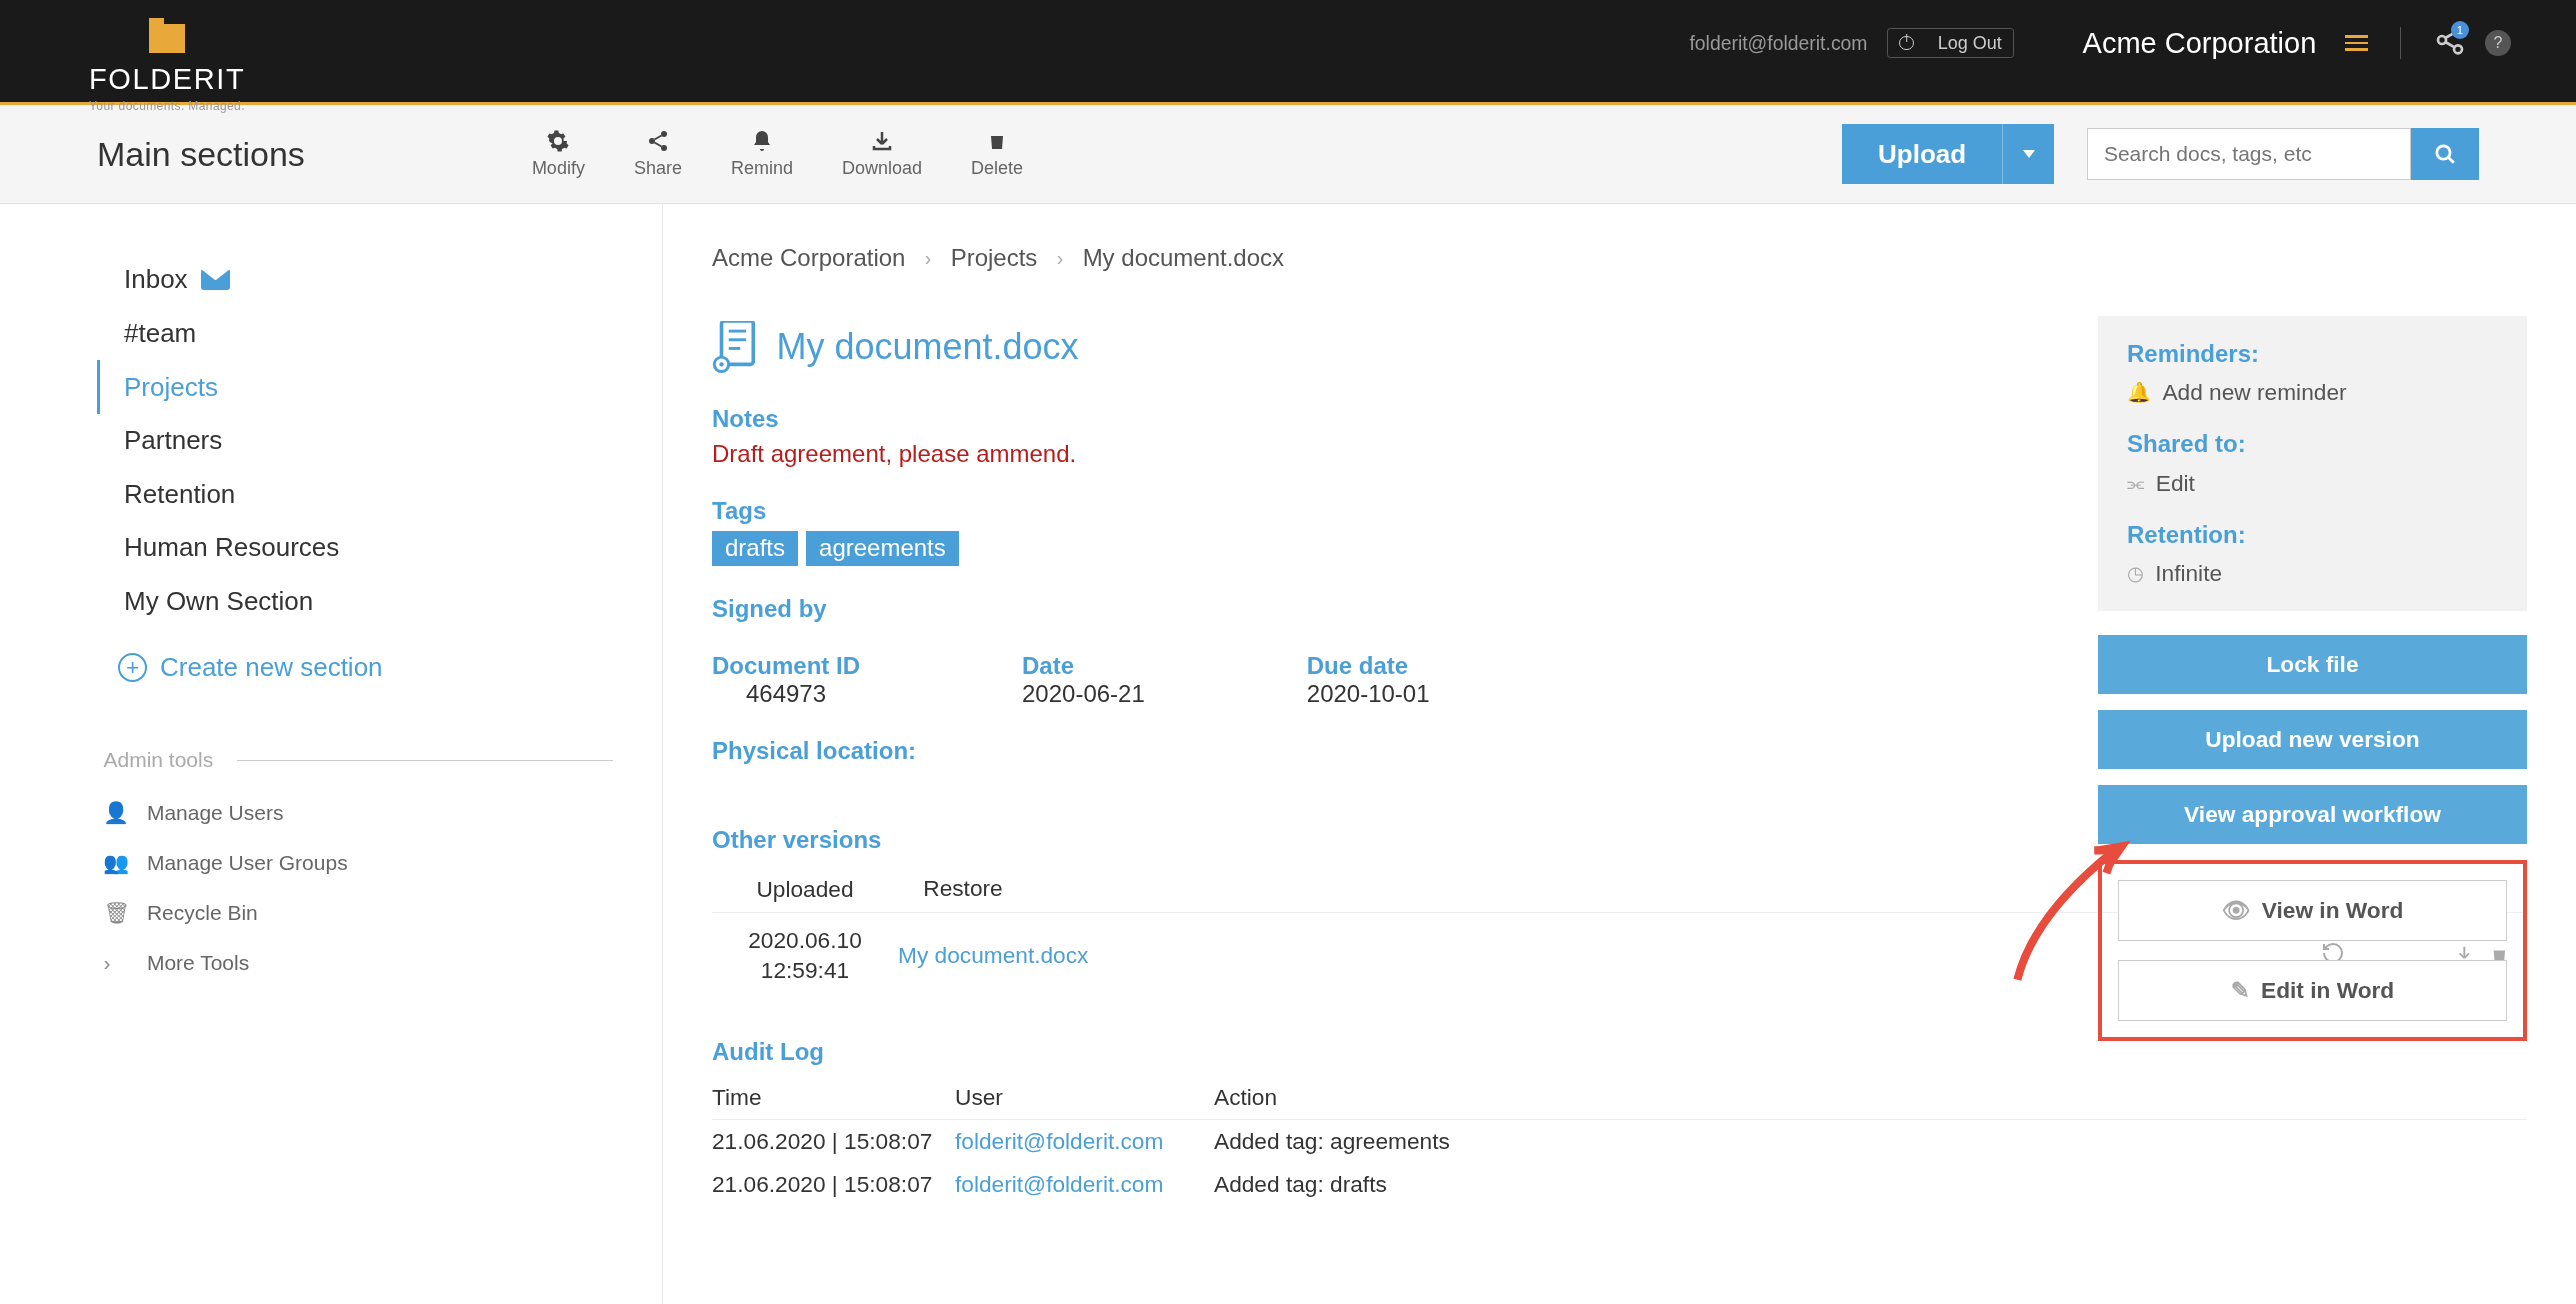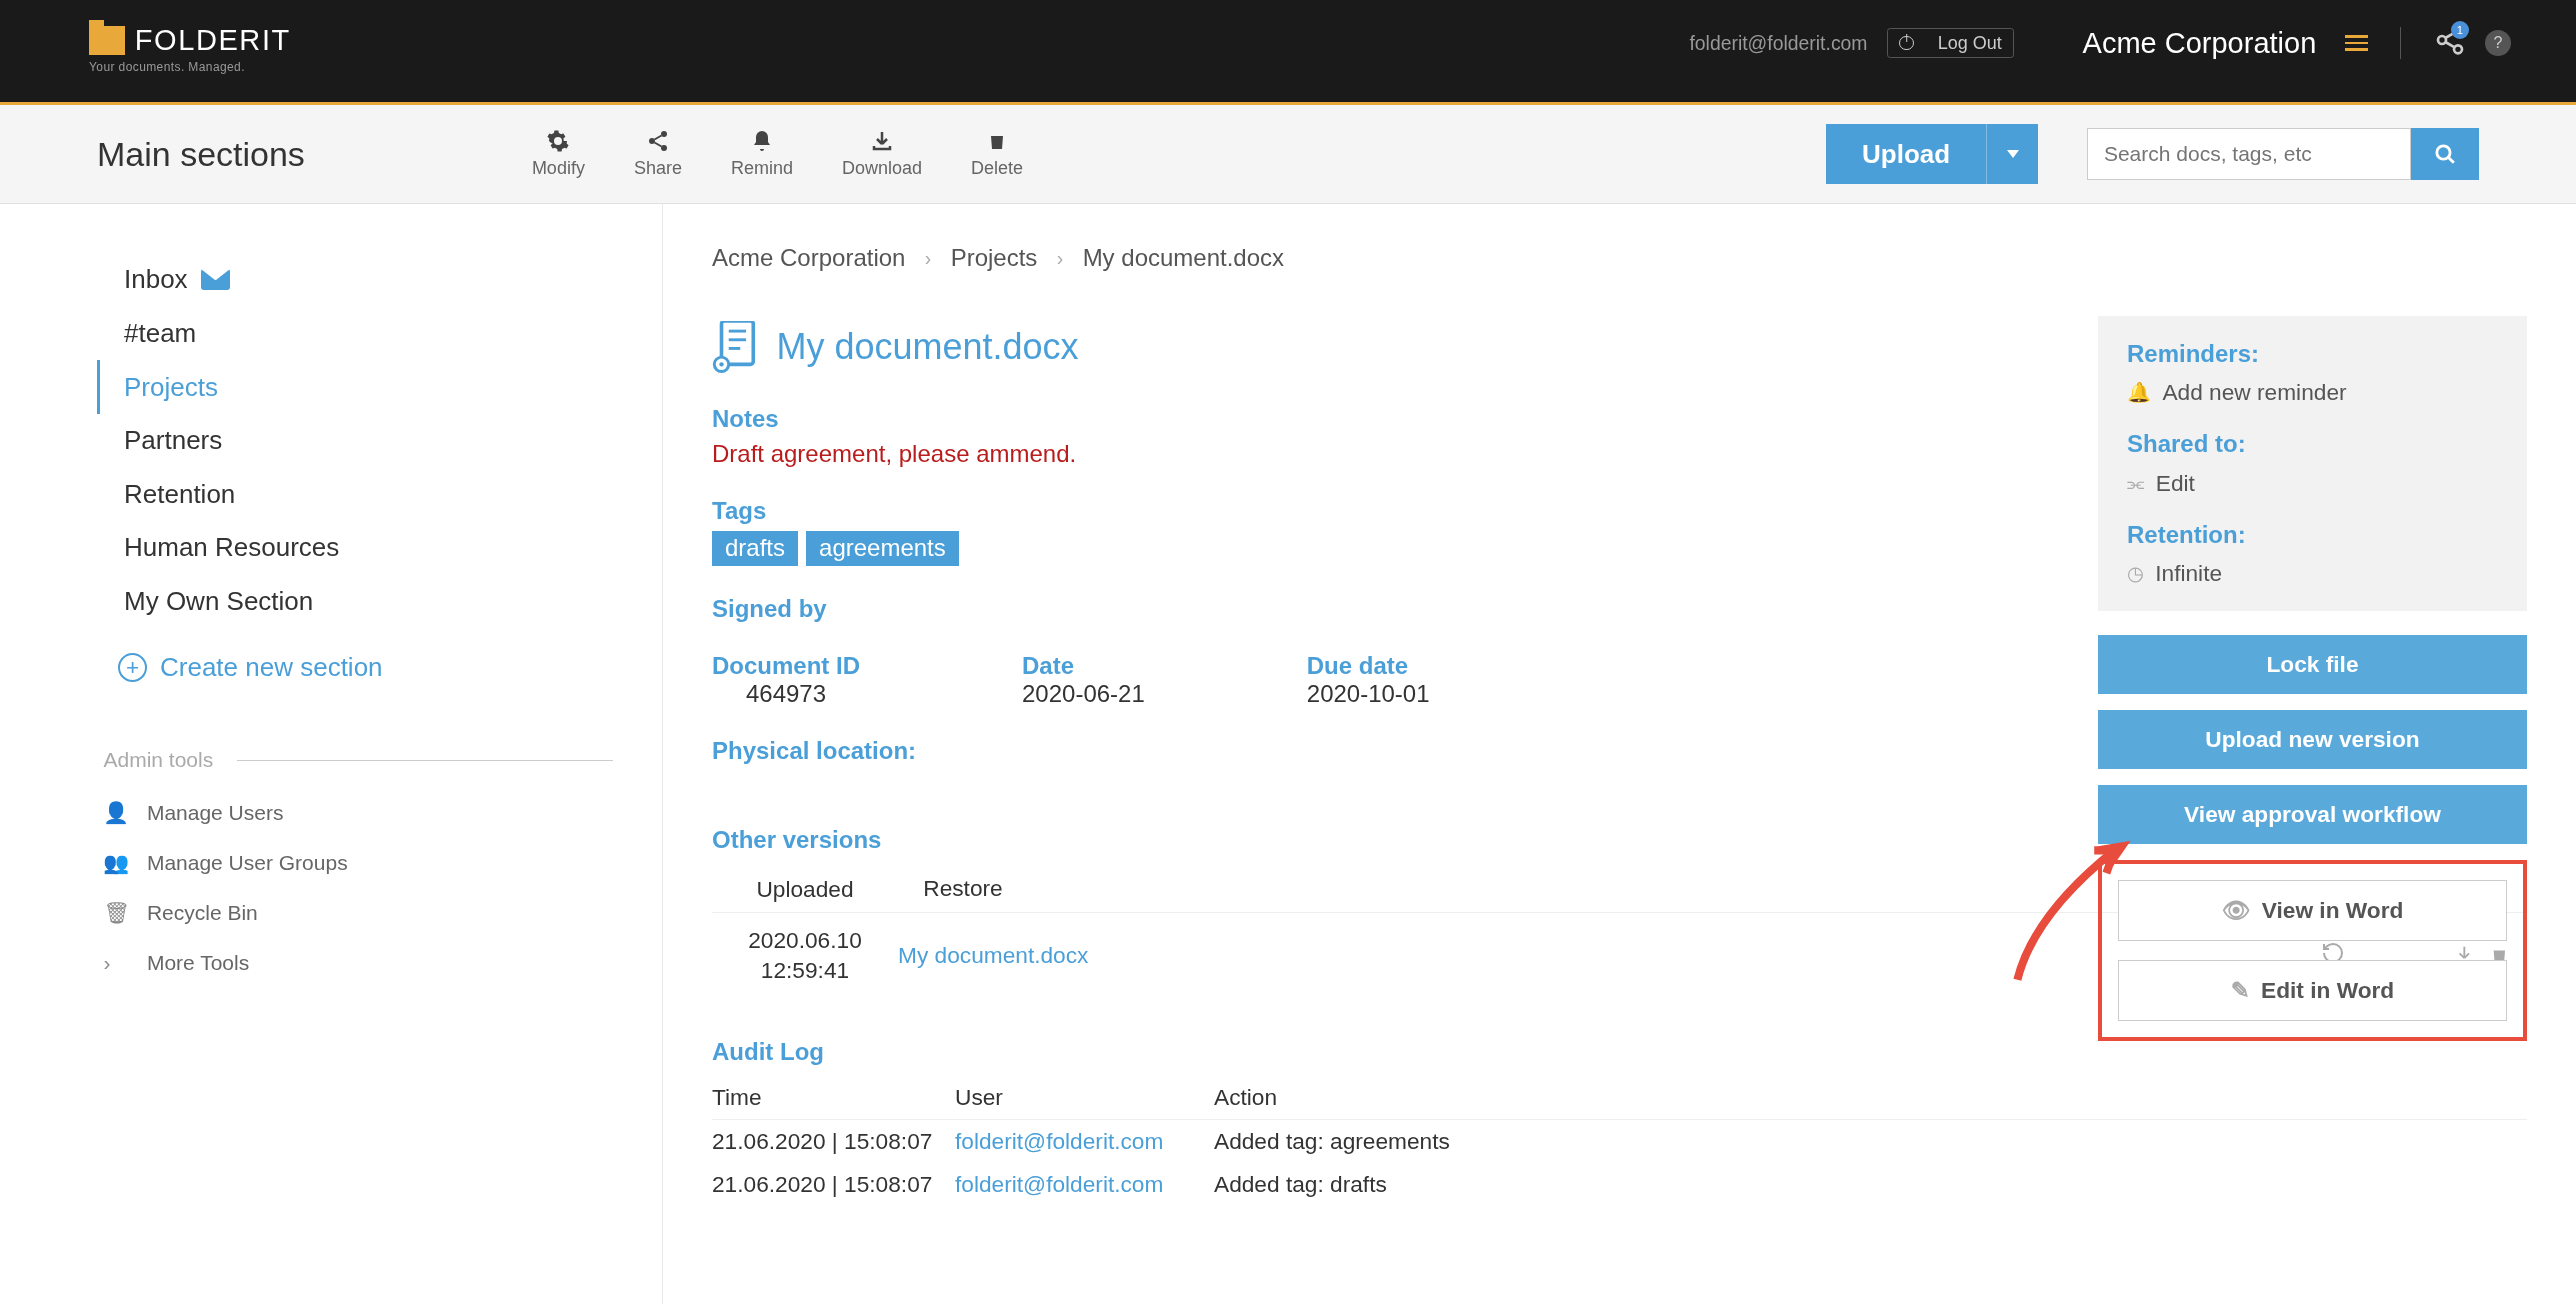--- a/index.html
+++ b/index.html
@@ -1,21 +1,21 @@
 <!DOCTYPE html>
 <html style="font-size:13px"><head>
 <meta charset="utf-8">
 <style>
 * { margin: 0; padding: 0; box-sizing: border-box; }
 body { font-family: -apple-system, BlinkMacSystemFont, "Segoe UI", Arial, sans-serif; font-size: 22.7px; color: #333; background: #fff; width: 2576px; }
 
 
 .header { background: #1a1a1a; height: 102px; display: flex; align-items: flex-start; padding: 24px 65px 0 89px; position: relative; }
 .logo { display: flex; flex-direction: column; }
-.logo-main { display: flex; align-items: center; gap: 9.7px; }
+.logo-main { display: flex; align-items: center; gap: 9.7px; flex-direction: column; }
 .logo-icon { width: 36px; height: 29px; background: #e8a93a; position: relative; }
 .logo-icon::before { content: ''; position: absolute; top: -6.5px; left: 0; width: 14.6px; height: 6.5px; background: #e8a93a; }
 .logo-text { color: #fff; font-size: 29px; font-weight: 400; letter-spacing: 1.6px; }
 .logo-tagline { color: #999; font-size: 12px; margin-top: 3.2px; letter-spacing: 0.4px; }
 .header-right { margin-left: auto; display: flex; align-items: center; gap: 19.4px; }
 .header-email { color: #999; font-size: 19.4px; }
 .logout-btn { border: 0.8px solid #555; background: transparent; color: #ccc; font-size: 18px; padding: 3.2px 11.3px; border-radius: 3.2px; display: flex; align-items: center; gap: 24px; cursor: pointer; }
 .power-icon { width: 14.6px; height: 14.6px; border: 1.6px solid #ccc; border-radius: 50%; position: relative; }
 .power-icon::after { content: ''; position: absolute; top: -3.2px; left: 50%; transform: translateX(-50%); width: 1.6px; height: 8px; background: #ccc; }
 .corp-name { color: #fff; font-size: 29px; font-weight: 400; margin-left: 49px; }
@@ -27,21 +27,21 @@
 .badge { position: absolute; top: -3.2px; right: -3.2px; background: #4a90d9; color: #fff; width: 18px; height: 18px; border-radius: 50%; font-size: 11.3px; display: flex; align-items: center; justify-content: center; }
 .help-icon { width: 26px; height: 26px; border-radius: 50%; background: #555; color: #ccc; display: flex; align-items: center; justify-content: center; font-size: 16px; cursor: pointer; }
 .accent-bar { height: 3.2px; background: #e8a93a; }
 
 
 .toolbar { background: #f5f5f5; border-bottom: 0.8px solid #e0e0e0; display: flex; align-items: center; padding: 0 97px; height: 99px; }
 .toolbar-title { font-size: 34px; color: #333; }
 .toolbar-actions { display: flex; gap: 49px; margin-left: 227px; }
 .toolbar-action { display: flex; flex-direction: column; align-items: center; gap: 4.9px; cursor: pointer; color: #555; }
 .toolbar-action-label { font-size: 18px; color: #666; }
-.toolbar-right { margin-left: auto; display: flex; gap: 49px; align-items: center; }
+.toolbar-right { margin-left: auto; display: flex; gap: 33px; align-items: center; }
 .upload-btn { display: flex; }
 .upload-main { background: #4a9fd8; color: #fff; font-size: 26px; font-weight: 600; padding: 14.6px 36px; border: none; cursor: pointer; }
 .upload-dropdown { background: #4a9fd8; border: none; border-left: 0.8px solid rgba(255,255,255,0.3); padding: 0 19.4px; cursor: pointer; display: flex; align-items: center; }
 .upload-dropdown::after { content: ''; border-left: 6.5px solid transparent; border-right: 6.5px solid transparent; border-top: 8px solid #fff; }
 .search-wrap { display: flex; }
 .search-input { border: 0.8px solid #ccc; padding: 13px 16px; font-size: 21px; width: 324px; background: #fff; }
 .search-btn { background: #4a9fd8; border: none; padding: 0 22.7px; cursor: pointer; display: flex; align-items: center; }
 .search-btn svg { width: 22.7px; height: 22.7px; }
 
 

